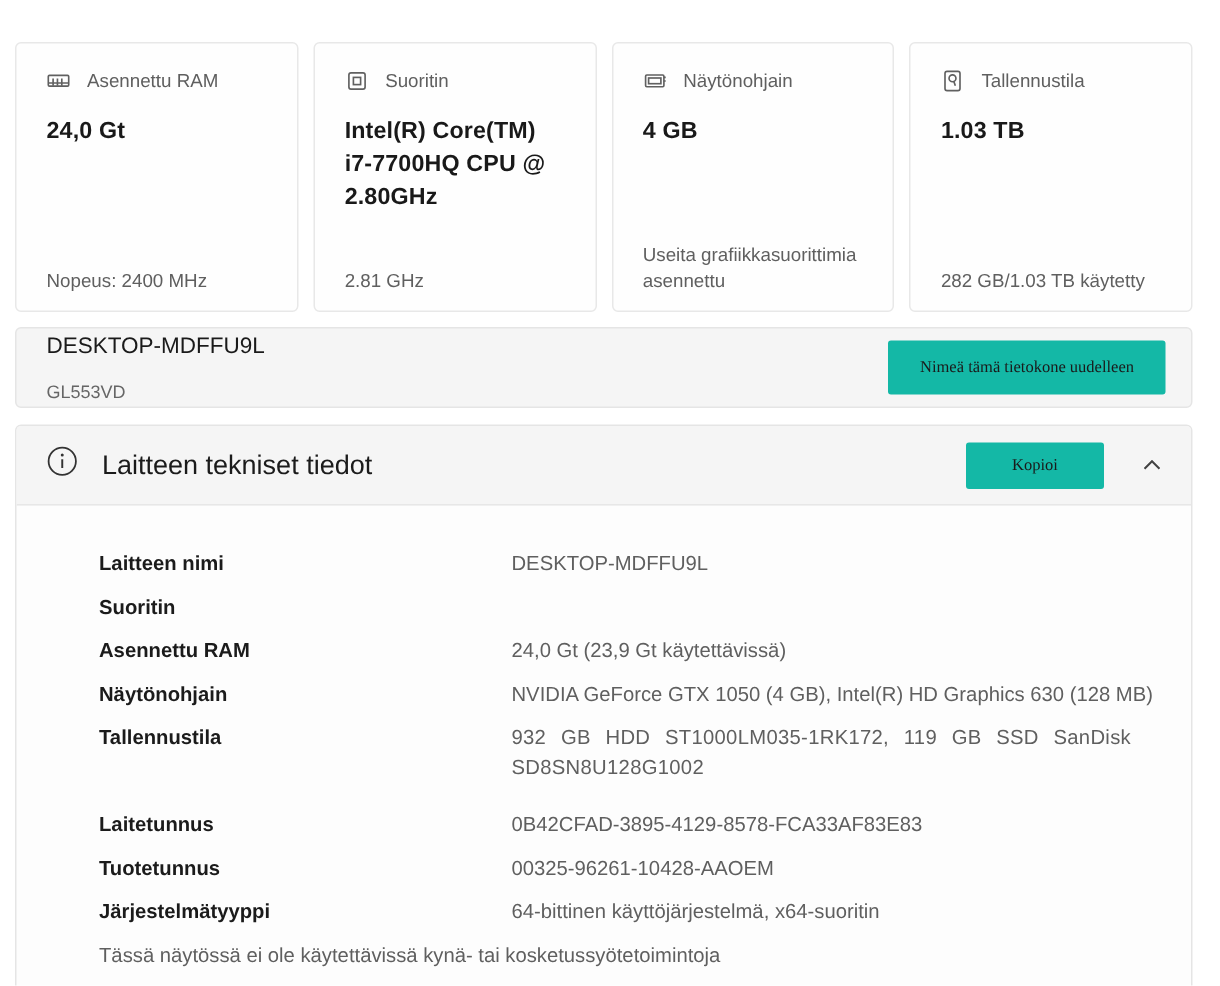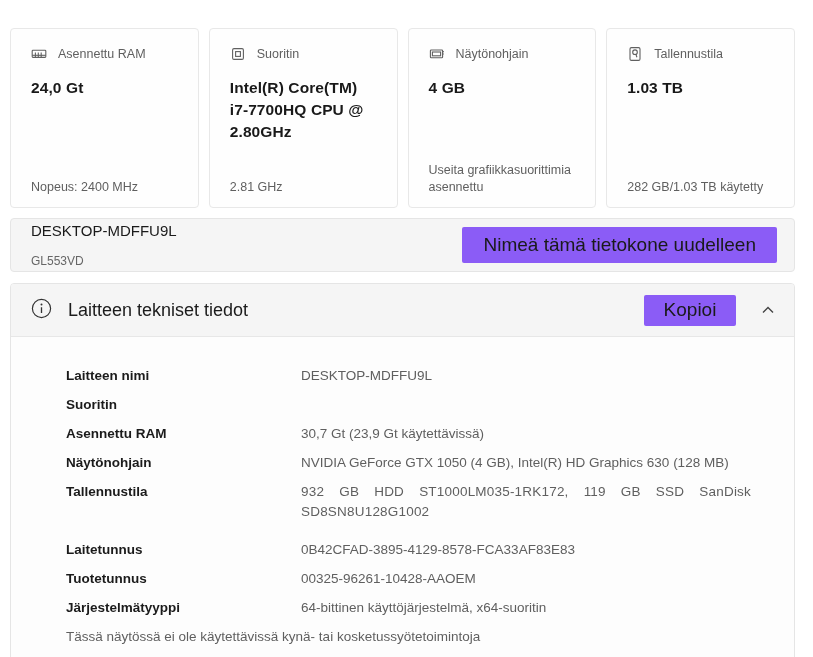--- a/index.html
+++ b/index.html
@@ -45,24 +45,24 @@
     border-radius: 4px;
   }
   .device-band {
     height: 54px;
     display: flex; align-items: center; justify-content: space-between;
     padding: 0 17px 0 20px;
   }
   .device-name { font-size: 15px; color: #1a1a1a; line-height: 1.25; }
   .device-model { font-size: 12px; color: #666666; margin-top: 14px; }
   .btn {
-    background: #8b5cf6;
+    background: #14b8a6;
     border: none; border-radius: 2px;
-    font-family: Liberation Sans, sans-serif;
-    font-size: 19px; color: #1a1a1a;
+    font-family: Liberation Serif, serif;
+    font-size: 11px; color: #1a1a1a;
     cursor: pointer;
   }
   .rename-btn { height: 36px; padding: 0 21px; }
   
   .specs-card {
     margin: 11px 18px 0 10px;
     border: 1px solid #e5e5e5;
     border-radius: 4px;
     overflow: hidden;
     background: #fdfdfd;
@@ -74,21 +74,21 @@
     display: flex; align-items: center;
     padding: 0 17px 0 20px;
     cursor: pointer;
   }
   .specs-title { font-size: 18px; color: #1b1b1b; margin-left: 16px; }
   .spacer { flex: 1; }
   .copy-btn { height: 31px; width: 92px; }
   .chev { margin-left: 23px; display: flex; align-items: center; }
   
   .specs-body { padding: 25px 40px 14px 55px; }
-  .spec-row { display: flex; align-items: flex-start; padding: 4px 0 5px 0; }
+  .spec-row { display: flex; align-items: flex-start; padding: 4px 0 5px 0; gap: 40px; }
   .spec-label {
     flex: 0 0 235px;
     font-size: 13.5px; font-weight: 700; color: #1b1b1b;
     line-height: 20px;
   }
   .spec-value {
     flex: 1 1 auto;
     font-size: 13.5px; color: #5f5f5f;
     line-height: 20px;
     white-space: nowrap;
@@ -204,21 +204,21 @@
       <div class="spec-label">Laitteen nimi</div>
       <div class="spec-value">DESKTOP-MDFFU9L</div>
     </div>
 
     <div class="spec-row">
       <div class="spec-label">Suoritin</div>
     </div>
 
     <div class="spec-row">
       <div class="spec-label">Asennettu RAM</div>
-      <div class="spec-value">30,7 Gt (23,9 Gt käytettävissä)</div>
+      <div class="spec-value">24,0 Gt (23,9 Gt käytettävissä)</div>
     </div>
 
     <div class="spec-row">
       <div class="spec-label">Näytönohjain</div>
       <div class="spec-value">NVIDIA GeForce GTX 1050 (4 GB), Intel(R) HD Graphics 630 (128 MB)</div>
     </div>
 
     <div class="spec-row justified gap-after">
       <div class="spec-label">Tallennustila</div>
       <div class="spec-value">932 GB HDD ST1000LM035-1RK172, 119 GB SSD SanDisk SD8SN8U128G1002</div>

